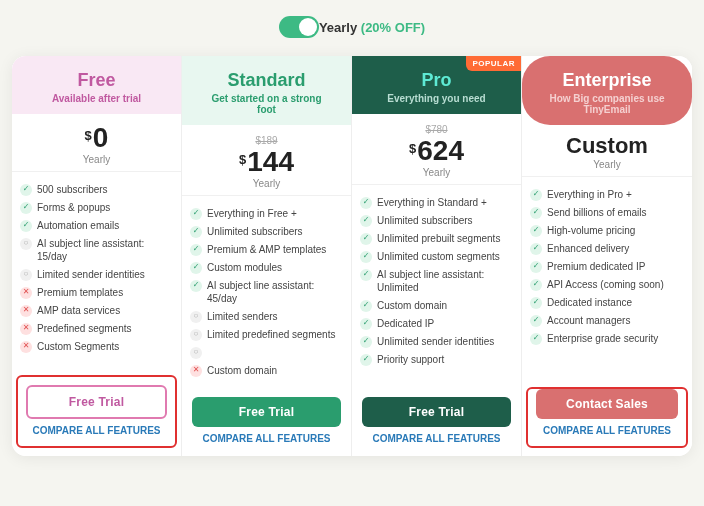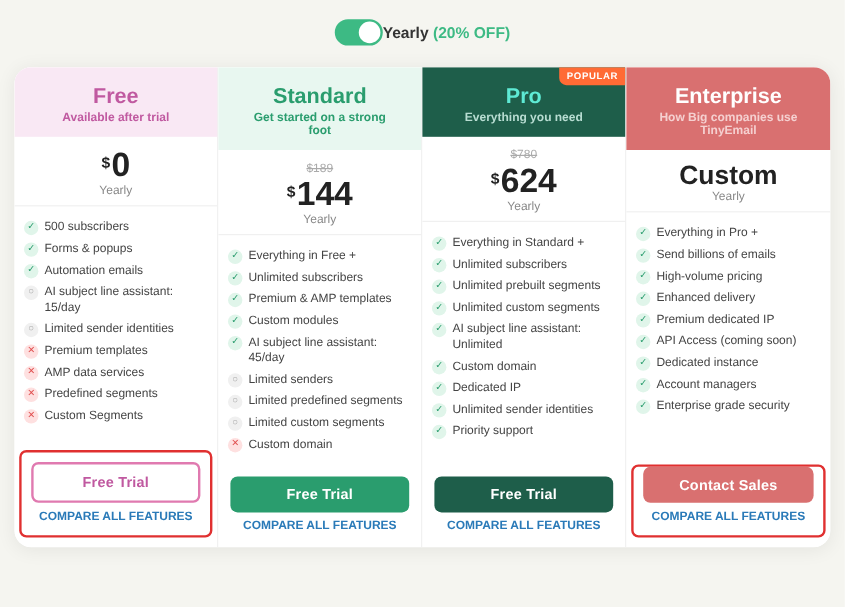--- a/index.html
+++ b/index.html
@@ -72,21 +72,21 @@
 
     .plan-header {
       padding: 14px 24px 10px;
       text-align: center;
       position: relative;
     }
 
     .plan-header.free { background: #f9e8f4; }
     .plan-header.standard { background: #e8f7f0; }
     .plan-header.pro { background: #1e5e4a; color: white; }
-    .plan-header.enterprise { background: #d97070; color: white; }
+    .plan-header.enterprise { background: #d97070; color: white; border-radius: 28px; }
 
     .plan-name {
       font-size: 18px;
       font-weight: 700;
     }
     .plan-header.free .plan-name { color: #c059a0; }
     .plan-header.standard .plan-name { color: #2a9d6e; text-align: center; }
     .plan-header.pro .plan-name { color: #5eead4; }
     .plan-header.enterprise .plan-name { color: white; }
 
@@ -344,21 +344,20 @@
         <div class="feature-item">
           <span class="feature-icon check-gray">○</span>
           <span>Limited senders</span>
         </div>
         <div class="feature-item">
           <span class="feature-icon check-gray">○</span>
           <span>Limited predefined segments</span>
         </div>
         <div class="feature-item">
           <span class="feature-icon check-gray">○</span>
-          <span>Limited custom segments</span>
         </div>
         <div class="feature-item">
           <span class="feature-icon cross-red">✕</span>
           <span>Custom domain</span>
         </div>
       </div>
       <div class="plan-footer footer-relative">
         <button class="cta-button btn-free-trial-green">Free Trial</button>
         <a class="compare-link" href="#">COMPARE ALL FEATURES</a>
       </div>

